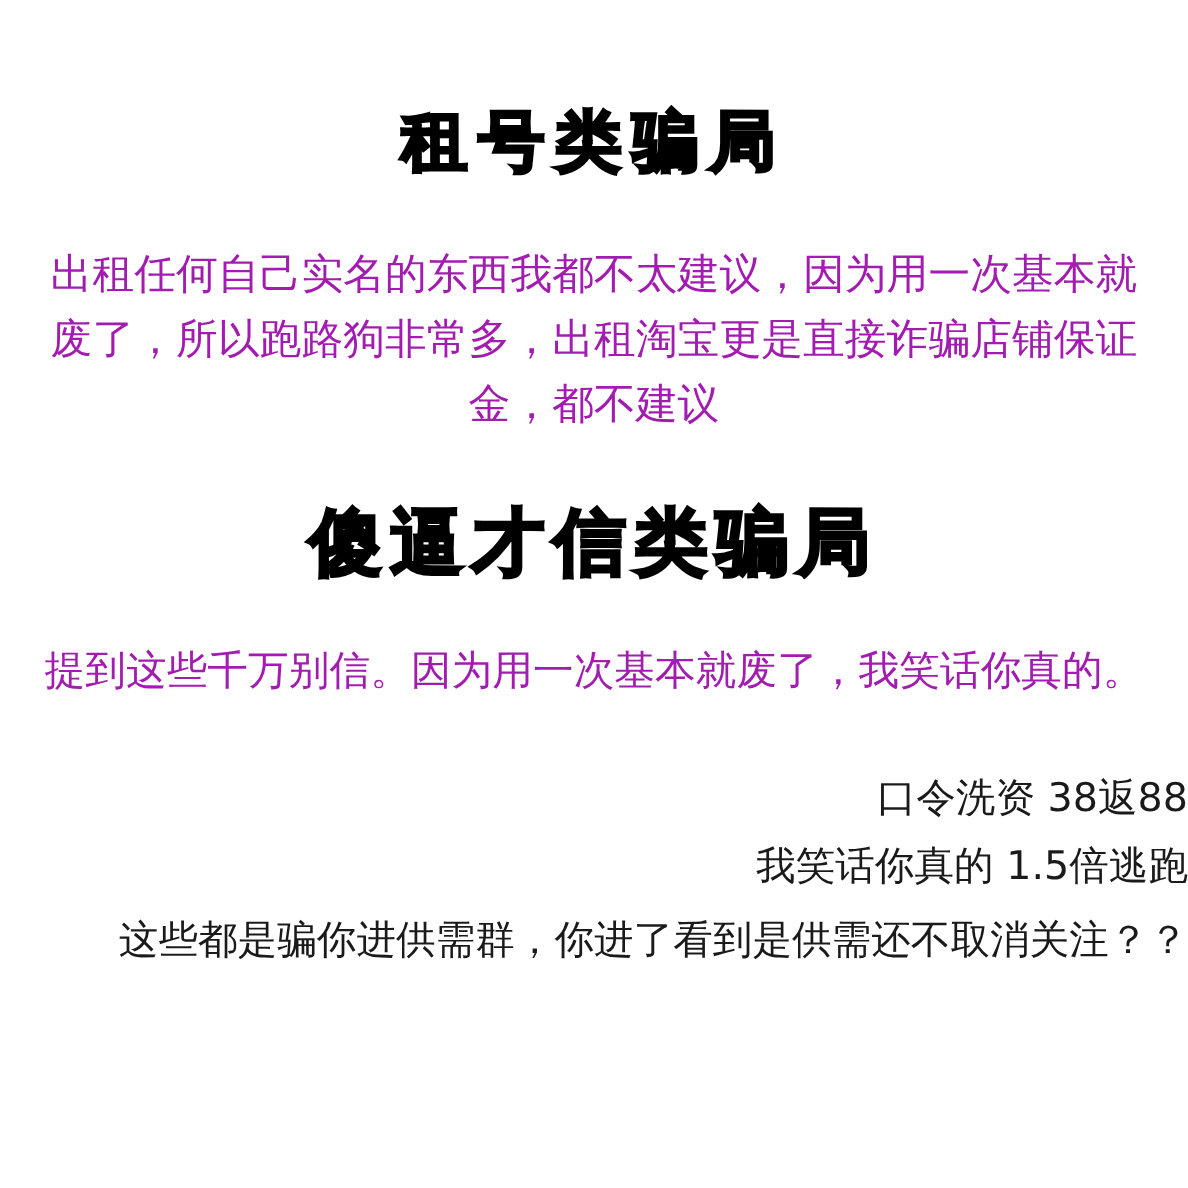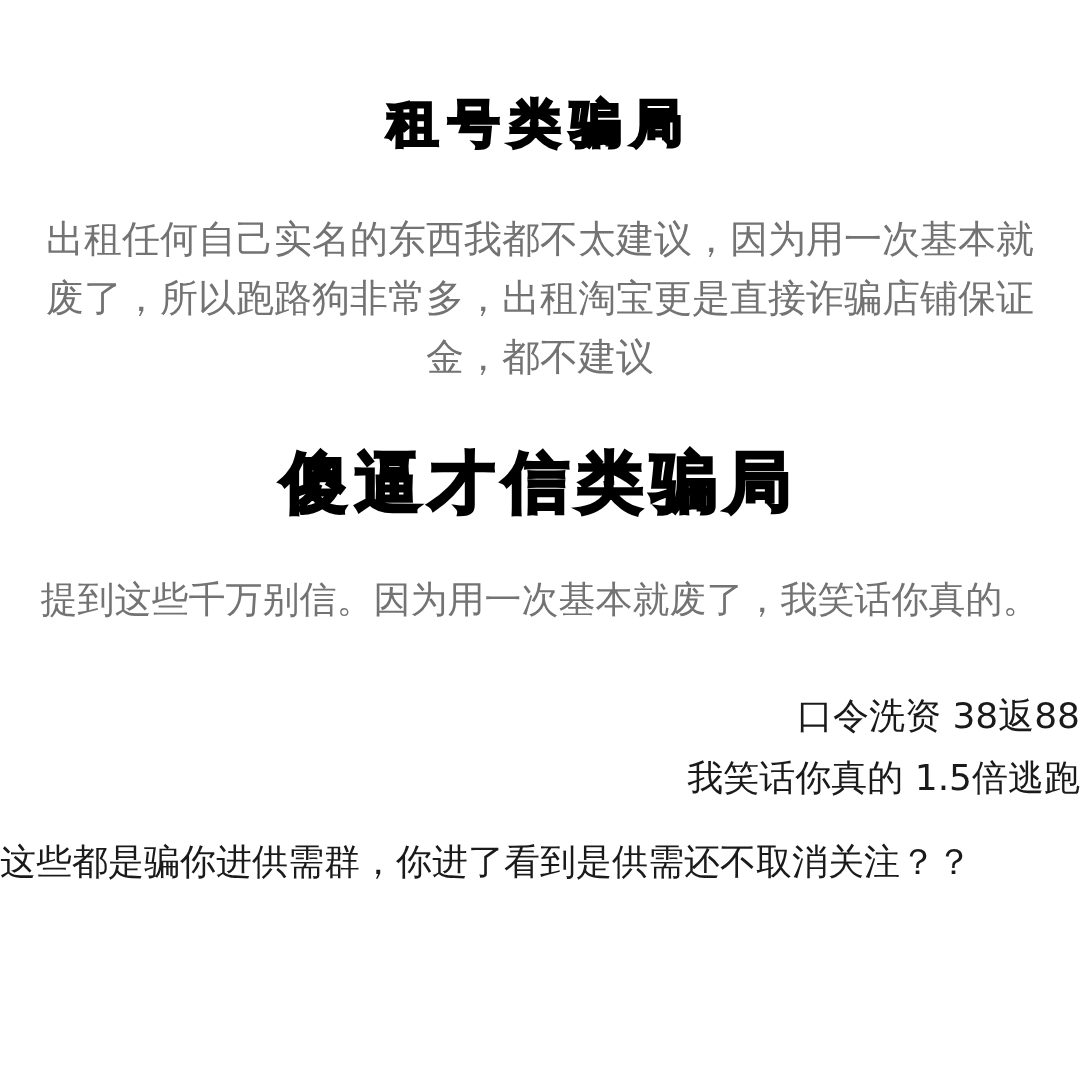--- a/index.html
+++ b/index.html
@@ -27,38 +27,38 @@
   .heading {
     text-align: center;
     font-weight: 900;
     color: #000000;
     letter-spacing: 6px;
     -webkit-text-stroke: 3px #000;
     font-family: "DejaVu Sans", "Liberation Sans", sans-serif;
   }
 
   .heading-1 {
-    font-size: 51px;
+    font-size: 60px;
     line-height: 1.1;
     margin-top: 96px;
     letter-spacing: 10px;
   }
 
   .heading-2 {
     font-size: 66px;
     line-height: 1.1;
     margin-top: 60px;
     letter-spacing: 8px;
   }
 
   .para {
     text-align: center;
     font-size: 38px;
     line-height: 1.55;
-    color: #737373;
+    color: #a21caf;
     margin: 0 auto;
     font-family: "DejaVu Sans", "Liberation Sans", sans-serif;
   }
 
   .para-intro {
     margin-top: 58px;
     width: 1010px;
   }
 
   .para-warn {
@@ -74,22 +74,22 @@
 
   .list-item {
     font-size: 36px;
     line-height: 1.72;
     color: #1a1a1a;
     font-family: "DejaVu Sans", "Liberation Sans", sans-serif;
     text-align: right;
   }
 
   .footnote {
-    margin-top: 26px;
-    text-align: left;
+    margin-top: 10px;
+    text-align: right;
     font-size: 36px;
     line-height: 1.5;
     color: #1a1a1a;
     font-family: "DejaVu Sans", "Liberation Sans", sans-serif;
   }
 
   .watermark {
     position: absolute;
     left: 0;
     right: 0;

